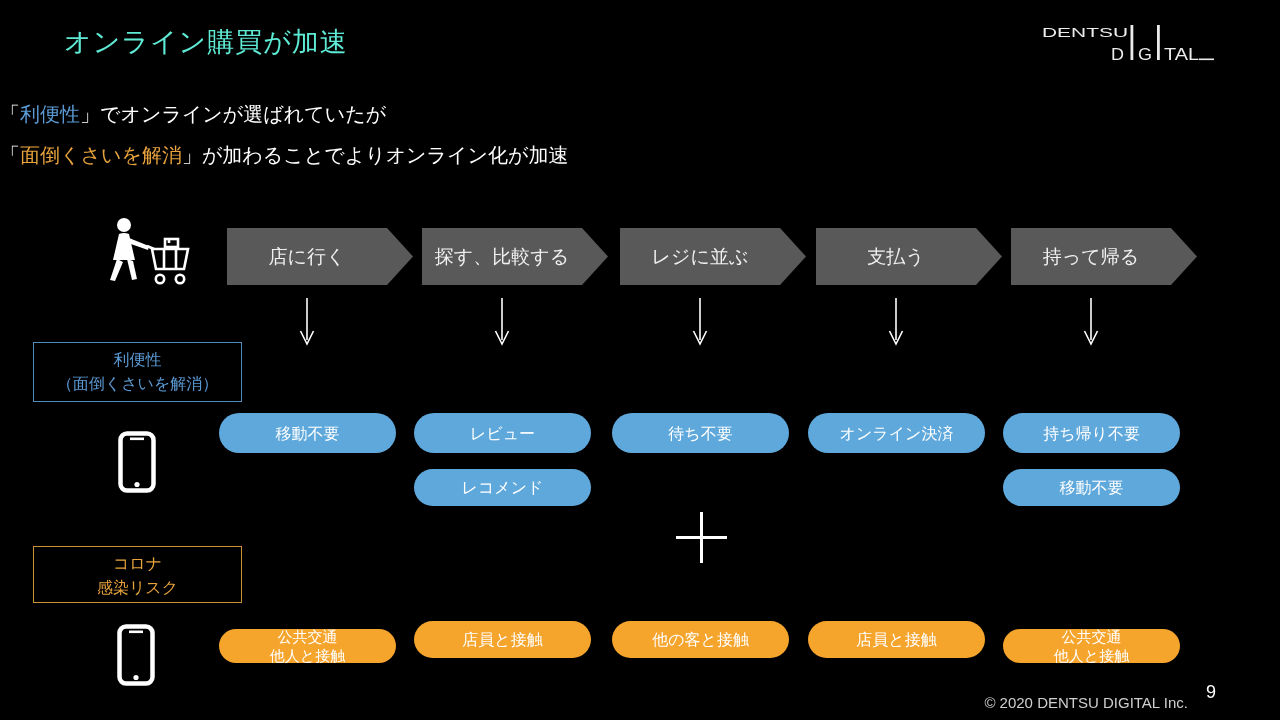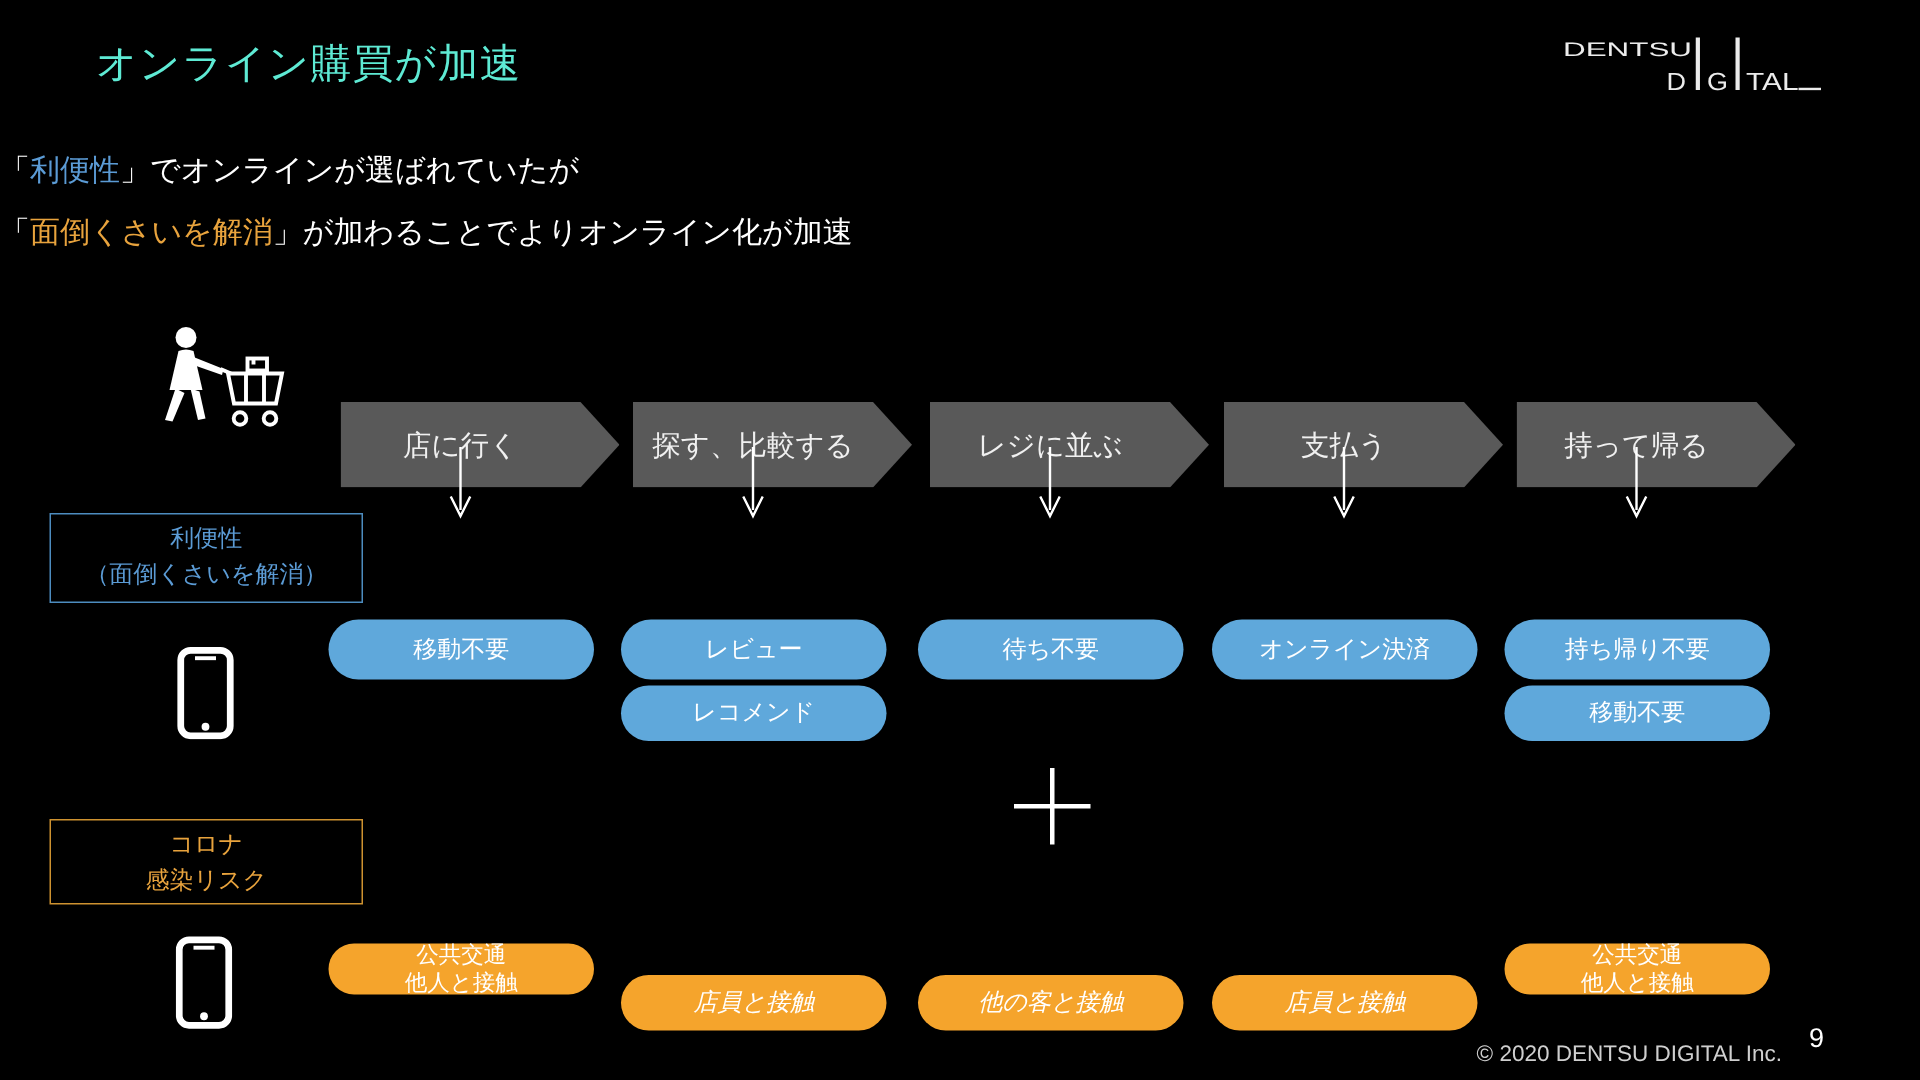--- a/index.html
+++ b/index.html
@@ -18,43 +18,43 @@
     position:absolute;left:0;right:0;top:94px;text-align:left;
     color:#fff;font-size:20px;line-height:41px;
   }
   .sub .em-blue{color:#5B9BD5;}
   .sub .em-orange{color:#E8A33D;}
   
   .chev{
     position:absolute;top:228px;height:57px;width:186px;background:#595959;
     clip-path:polygon(0 0,calc(100% - 26px) 0,100% 50%,calc(100% - 26px) 100%,0 100%);
     color:#F0F0F0;font-size:19px;display:flex;align-items:center;justify-content:center;
-    padding-right:26px;box-sizing:border-box;margin-top:40px;
+    padding-right:26px;box-sizing:border-box;
   }
   .chev.s0{left:227px}.chev.s1{left:422px}.chev.s2{left:620px}.chev.s3{left:816px}.chev.s4{left:1011px}
   .arrow{position:absolute;top:297px;width:18px;height:50px;}
   .arrow.a0{left:298px}.arrow.a1{left:493px}.arrow.a2{left:691px}.arrow.a3{left:887px}.arrow.a4{left:1082px}
   
   .labelbox{
     position:absolute;left:33px;width:209px;box-sizing:border-box;text-align:center;
     font-size:16px;line-height:24px;padding-top:5px;
   }
   .labelbox.conv{top:342px;height:60px;border:1.5px solid #4D8CBF;color:#5B9BD5;}
   .labelbox.risk{top:546px;height:57px;border:1.5px solid #CE9230;color:#E8A33D;}
   
   .pill{
     position:absolute;width:177px;border-radius:999px;color:#fff;
     display:flex;flex-direction:column;align-items:center;justify-content:center;
     text-align:center;font-size:16px;line-height:19px;box-sizing:border-box;
   }
   .pill-b{background:#5FA8DB;}
   .pill-o{background:#F5A42C;}
   .row1{top:413px;height:40px;}
-  .row2{top:457px;height:37px;}
-  .rowo{top:650px;height:37px;font-style:italic;}
+  .row2{top:469px;height:37px;}
+  .rowo{top:621px;height:37px;}
   .rowo2{top:629px;height:34px;font-size:15px;}
   .p0{left:219px}.p1{left:414px}.p2{left:612px}.p3{left:808px}.p4{left:1003px}
   
   .shopper{position:absolute;left:102px;top:216px;}
   .phone1{position:absolute;left:118px;top:431px;}
   .phone2{position:absolute;left:117px;top:624px;}
   .plus{position:absolute;left:664px;top:500px;width:75px;height:75px;}
   .plus .h{position:absolute;left:12px;top:36px;width:51px;height:2.6px;background:#fff;}
   .plus .v{position:absolute;left:36px;top:12px;width:2.6px;height:51px;background:#fff;}
   

